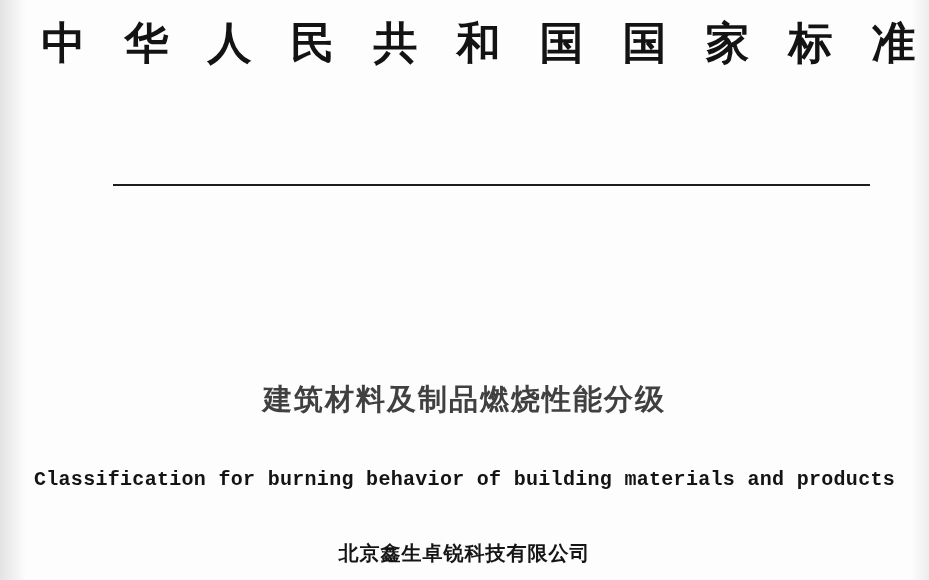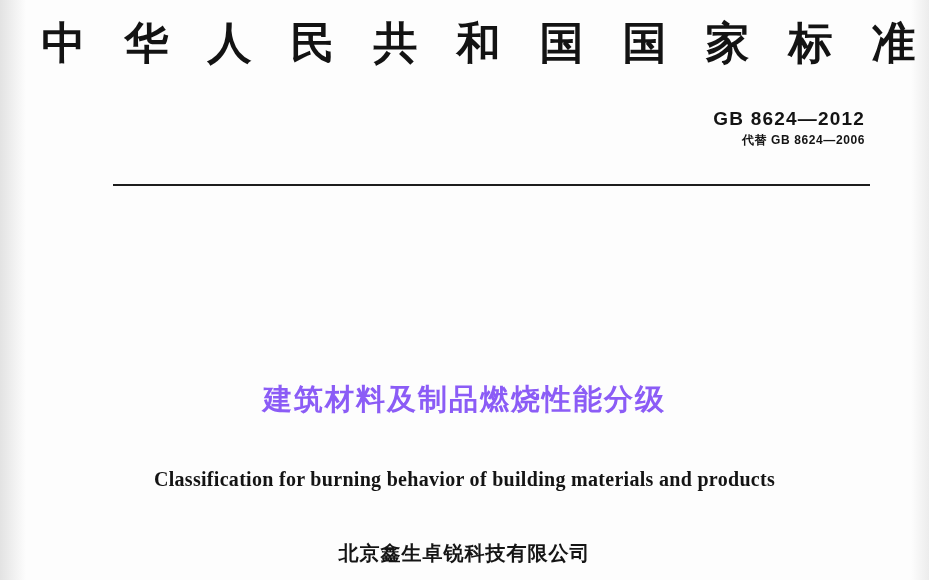--- a/index.html
+++ b/index.html
@@ -88,31 +88,31 @@
   .doc-title-cn {
     position: absolute;
     left: 0;
     top: 380px;
     width: 929px;
     text-align: center;
     font-family: "Liberation Serif", "DejaVu Serif", serif;
     font-size: 29px;
     font-weight: 700;
     letter-spacing: 2px;
-    color: #8b5cf6;
+    color: #404040;
     white-space: nowrap;
   }
 
   .doc-title-en {
     position: absolute;
     left: 0;
     top: 468px;
     width: 929px;
     text-align: center;
-    font-family: Liberation Serif, serif;
+    font-family: Liberation Mono, monospace;
     font-size: 20px;
     font-weight: 700;
     letter-spacing: 0.3px;
     color: #141414;
     white-space: nowrap;
   }
 
   .org-name {
     position: absolute;
     left: 0;
@@ -127,24 +127,20 @@
     white-space: nowrap;
   }
 </style>
 </head>
 <body>
 
 <div class="page">
 
   <div class="national-title">中 华 人 民 共 和 国 国 家 标 准</div>
 
-  <div class="std-numbers">
-    <div class="std-code">GB  8624—2012</div>
-    <div class="std-replaces">代替 GB 8624—2006</div>
-  </div>
 
   <div class="rule"></div>
 
   <div class="doc-title-cn">建筑材料及制品燃烧性能分级</div>
 
   <div class="doc-title-en">Classification for burning behavior of building materials and products</div>
 
   <div class="org-name">北京鑫生卓锐科技有限公司</div>
 
 </div>

